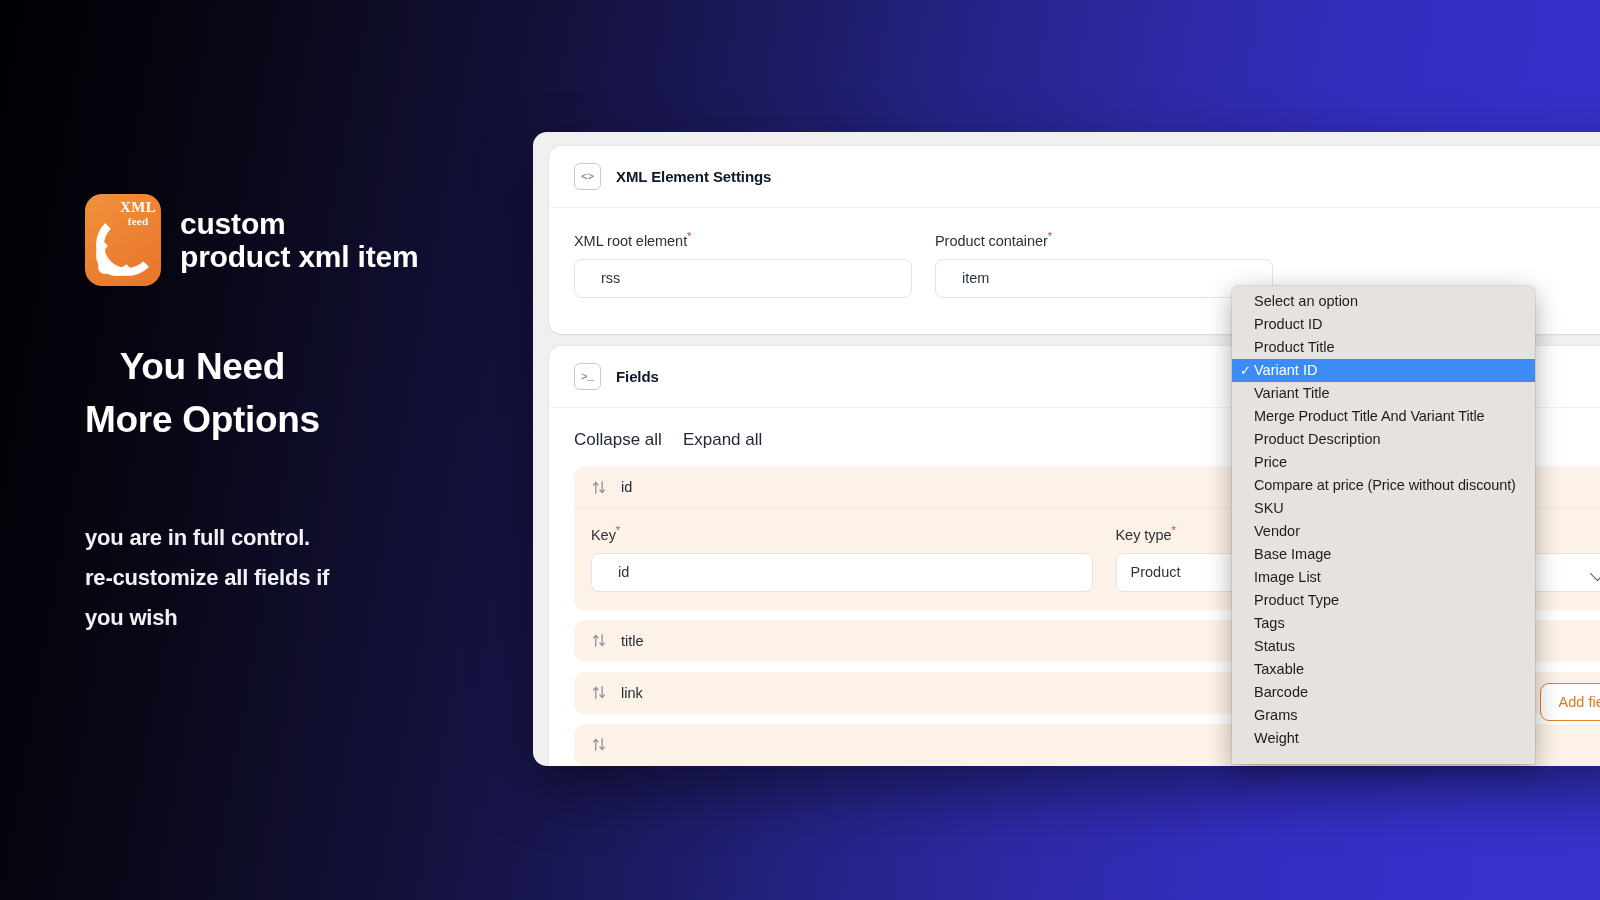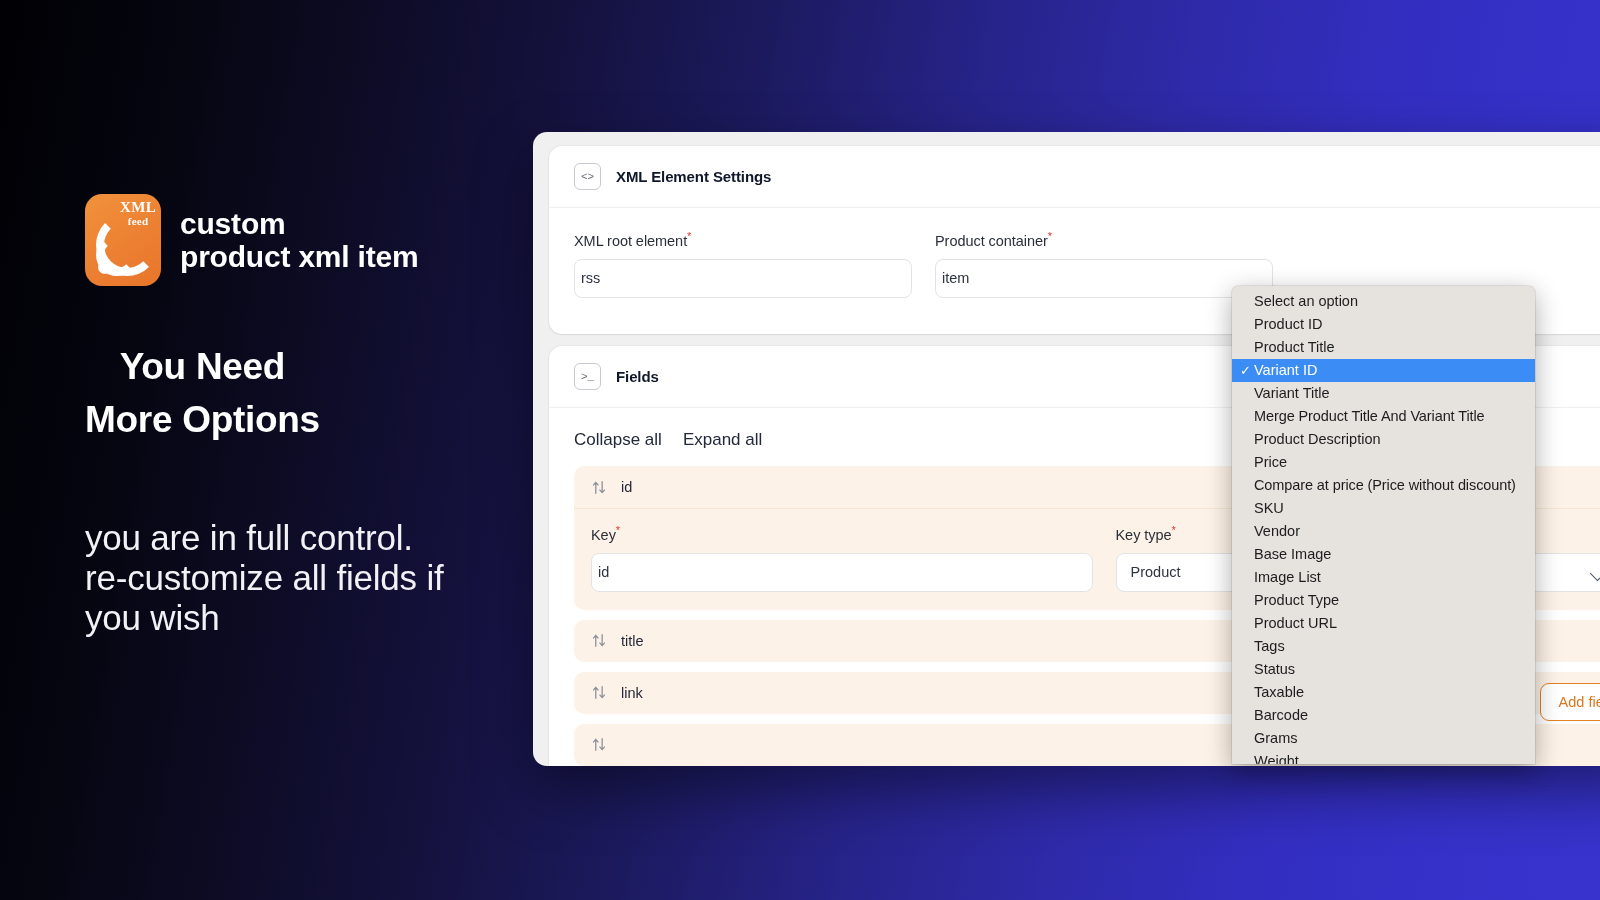--- a/index.html
+++ b/index.html
@@ -110,22 +110,22 @@
     font-weight: bold;
     line-height: 53px;
     letter-spacing: -0.3px;
     text-align: center;
   }
   .subcopy {
     position: absolute;
     left: 85px;
     top: 518px;
     color: #f2f2f6;
-    font-size: 35px;
-    font-weight: 400;
+    font-size: 22px;
+    font-weight: 700;
     line-height: 40px;
     letter-spacing: -0.2px;
     max-width: 430px;
   }
 
   
   #window {
     position: absolute;
     left: 533px;
     top: 132px;
@@ -203,21 +203,21 @@
   .req { color: #e4352b; font-size: 11px; vertical-align: super; }
   .txt-input {
     width: 100%;
     height: 39px;
     box-sizing: border-box;
     border: 1px solid #e2e3e7;
     border-radius: 8px;
     background: #ffffff;
     font-size: 14.5px;
     color: #2d3340;
-    padding: 0 6px;
+    padding: 0 26px;
     font-family: "Liberation Sans", sans-serif;
     outline: none;
   }
   .txt-input::placeholder { color: #9aa0ab; }
 
   
   .toolbar-links {
     display: flex;
     gap: 21px;
     margin-bottom: 16px;
@@ -491,21 +491,20 @@
       <div class="opt"><span>Variant Title</span></div>
       <div class="opt wide"><span>Merge Product Title And Variant Title</span></div>
       <div class="opt"><span>Product Description</span></div>
       <div class="opt"><span>Price</span></div>
       <div class="opt wide"><span>Compare at price (Price without discount)</span></div>
       <div class="opt"><span>SKU</span></div>
       <div class="opt"><span>Vendor</span></div>
       <div class="opt"><span>Base Image</span></div>
       <div class="opt"><span>Image List</span></div>
       <div class="opt"><span>Product Type</span></div>
-      <div class="opt"><span>Product URL</span></div>
       <div class="opt"><span>Tags</span></div>
       <div class="opt"><span>Status</span></div>
       <div class="opt"><span>Taxable</span></div>
       <div class="opt"><span>Barcode</span></div>
       <div class="opt"><span>Grams</span></div>
       <div class="opt"><span>Weight</span></div>
     </div>
 
 </div>
 

